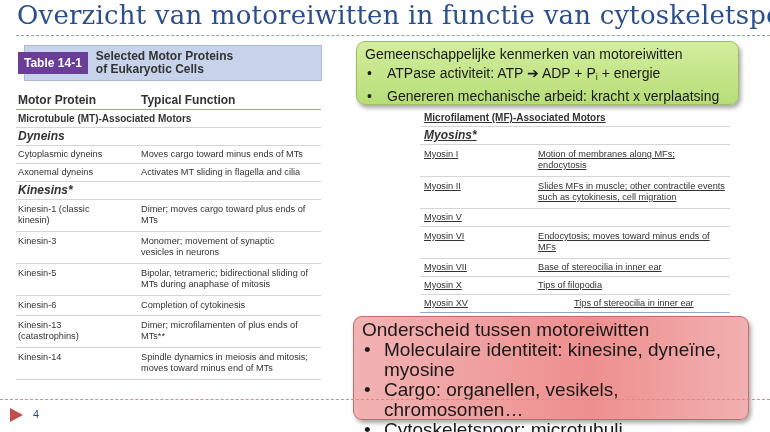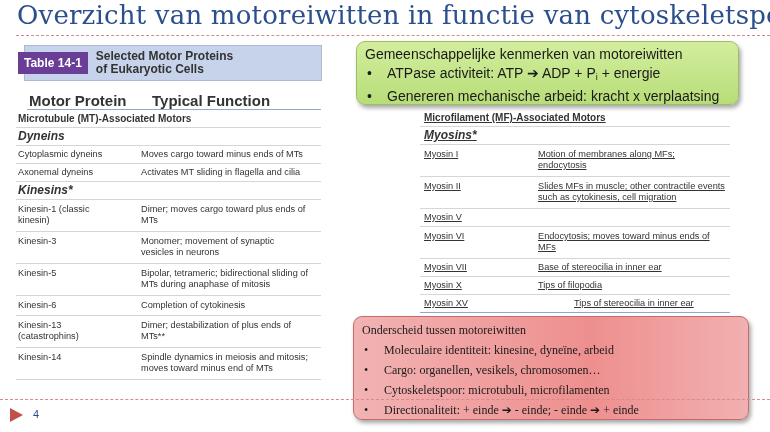--- a/index.html
+++ b/index.html
@@ -32,21 +32,21 @@
   }
   .tbl-caption {
     margin-left: 8px; font-size: 12px; font-weight: bold; color: #333; line-height: 13px;
   }
 
   
   .tbl { position: absolute; font-size: 9.2px; color: #333; }
   .tbl .row { display: flex; border-bottom: 1px solid #d6d6d6; }
   .tbl .c1 { flex: 0 0 auto; }
   .tbl .c2 { flex: 1 1 auto; }
-  .tbl .hdr { font-weight: bold; font-size: 15px; border-bottom: 1.5px solid #8fa8cc; margin-left: 11px; }
+  .tbl .hdr { font-weight: bold; font-size: 12px; border-bottom: 1.5px solid #8fa8cc; }
   .tbl .sec { font-weight: bold; font-size: 10px; }
   .tbl .grp { font-weight: bold; font-style: italic; font-size: 12px; }
 
   #left-tbl { left: 16px; top: 92px; width: 305px; }
   #left-tbl .c1 { width: 125px; padding-left: 2px; }
   #left-tbl .row { padding: 3px 0; line-height: 11px; }
 
   #right-tbl { left: 420px; top: 109px; width: 310px; text-decoration: underline; }
   #right-tbl .c1 { width: 118px; padding-left: 4px; }
   #right-tbl .row { padding: 3px 0; line-height: 11px; }
@@ -64,22 +64,21 @@
   #green {
     left: 356px; top: 41px; width: 383px; height: 64px;
     background: linear-gradient(#d3ee9e, #b7dd78);
     border: 1px solid #9ebe66;
     line-height: 19px;
   }
   #red {
     left: 353px; top: 316px; width: 396px; height: 104px;
     background: linear-gradient(90deg, #f2b3b3, #ee8f8f 60%, #f2b0b0);
     border: 1px solid #c76a6a;
-    font-size: 12px;
-    font-family: Liberation Serif, serif;
+    font-size: 19px;
   }
   sub { font-size: 9px; vertical-align: -2px; }
 
   .page-arrow {
     position: absolute; left: 10px; top: 408px; width: 0; height: 0;
     border-top: 7px solid transparent; border-bottom: 7px solid transparent;
     border-left: 13px solid #c0504d;
   }
   .page-num { position: absolute; left: 33px; top: 408px; font-size: 11px; color: #2b4f8c; }
 </style>
@@ -130,21 +129,21 @@
   <div class="row" style="padding:4px 0 5px">
     <div class="c1">Kinesin-5</div>
     <div class="c2">Bipolar, tetrameric; bidirectional sliding of MTs during anaphase of mitosis</div>
   </div>
   <div class="row" style="padding:4px 0">
     <div class="c1">Kinesin-6</div>
     <div class="c2">Completion of cytokinesis</div>
   </div>
   <div class="row" style="padding:4px 0 5px">
     <div class="c1" style="padding-right:40px">Kinesin-13 (catastrophins)</div>
-    <div class="c2" style="padding-right:12px">Dimer; destabilization of plus ends of MTs**</div>
+    <div class="c2" style="padding-right:12px">Dimer; microfilamenten of plus ends of MTs**</div>
   </div>
   <div class="row" style="padding:4px 0 5px">
     <div class="c1">Kinesin-14</div>
     <div class="c2">Spindle dynamics in meiosis and mitosis; moves toward minus end of MTs</div>
   </div>
 </div>
 
 <div class="tbl" id="right-tbl">
   <div class="row sec">
     <div class="c1" style="width:auto">Microfilament (MF)-Associated Motors</div>
@@ -190,21 +189,21 @@
   <div class="li">
     <span class="bullet">•</span>
     <span>Genereren mechanische arbeid: kracht x verplaatsing</span>
   </div>
 </div>
 
 <div class="callout" id="red">
   <div>Onderscheid tussen motoreiwitten</div>
   <div class="li">
     <span class="bullet">•</span>
-    <span>Moleculaire identiteit: kinesine, dyneïne, arbeid</span>
+    <span>Moleculaire identiteit: kinesine, dyneïne, myosine</span>
   </div>
   <div class="li">
     <span class="bullet">•</span>
     <span>Cargo: organellen, vesikels, chromosomen…</span>
   </div>
   <div class="li">
     <span class="bullet">•</span>
     <span>Cytoskeletspoor: microtubuli, microfilamenten</span>
   </div>
   <div class="li">

